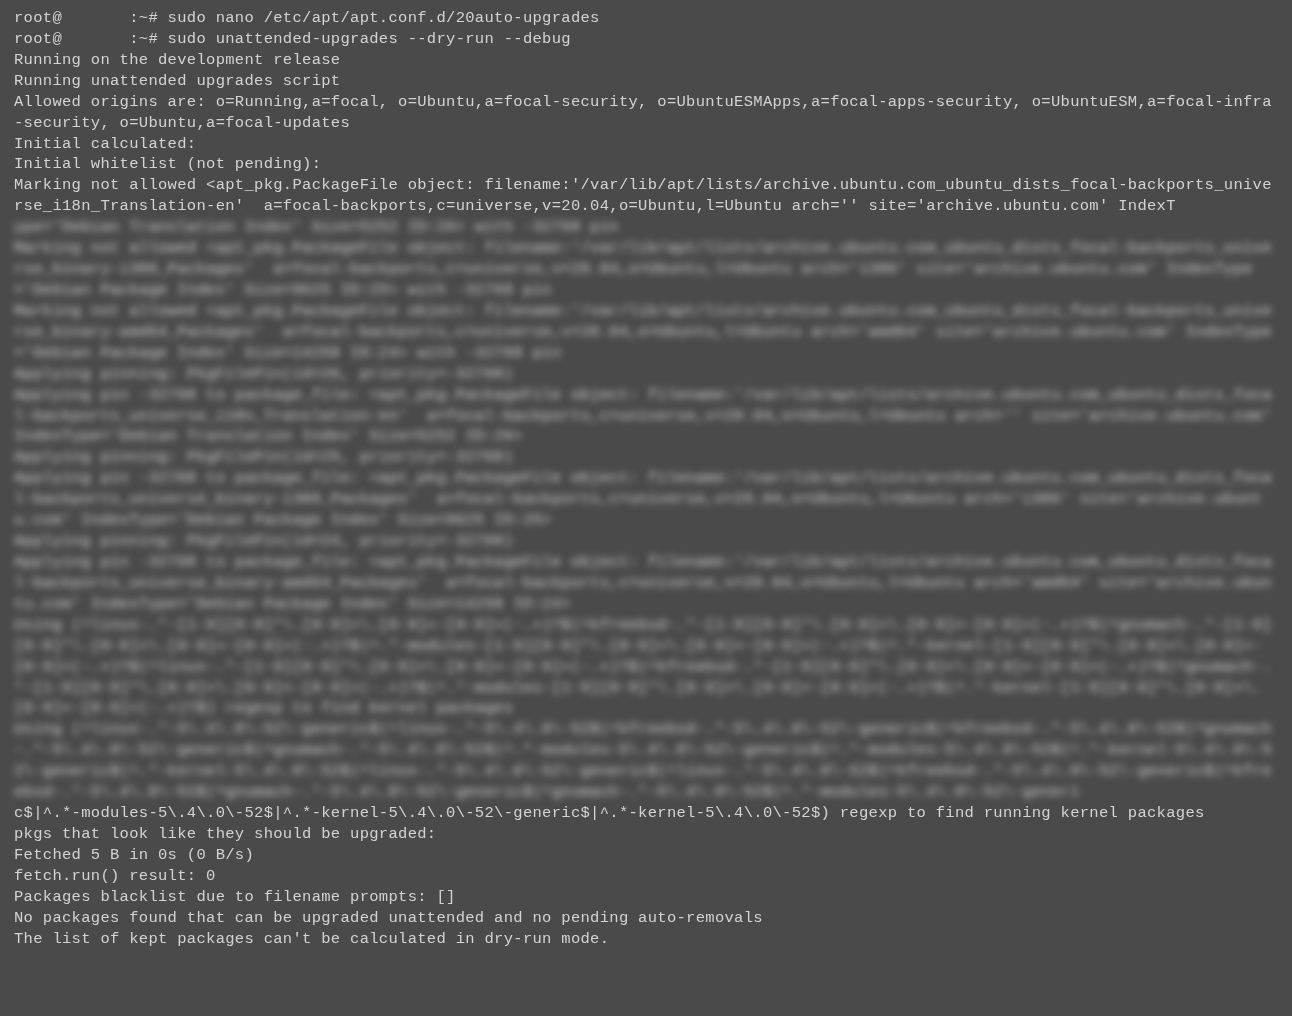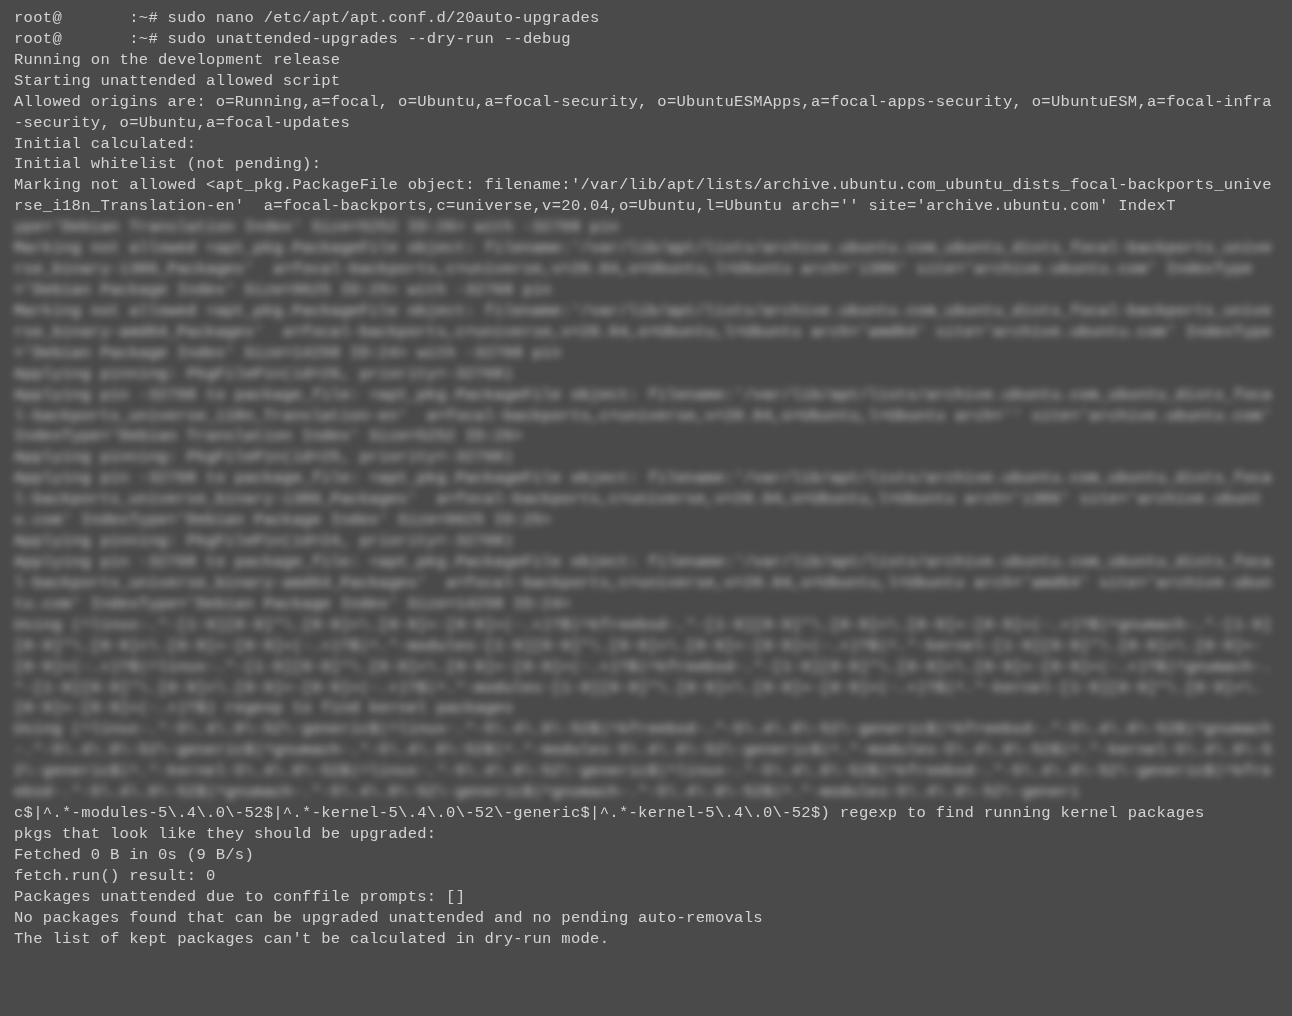--- a/index.html
+++ b/index.html
@@ -34,35 +34,35 @@
       white-space: pre-wrap;
       word-break: break-all;
     }
   </style>
 </head>
 <body>
 
 <div class="terminal-line prompt">root@       :~# sudo nano /etc/apt/apt.conf.d/20auto-upgrades</div>
 <div class="terminal-line prompt">root@       :~# sudo unattended-upgrades --dry-run --debug</div>
 <div class="terminal-line">Running on the development release</div>
-<div class="terminal-line">Starting unattended allowed script</div>
+<div class="terminal-line">Running unattended upgrades script</div>
 <div class="terminal-line">Allowed origins are: o=Running,a=focal, o=Ubuntu,a=focal-security, o=UbuntuESMApps,a=focal-apps-security, o=UbuntuESM,a=focal-infra-security, o=Ubuntu,a=focal-updates</div>
 <div class="terminal-line">Initial calculated:</div>
 <div class="terminal-line">Initial whitelist (not pending):</div>
 <div class="terminal-line">Marking not allowed &lt;apt_pkg.PackageFile object: filename:'/var/lib/apt/lists/archive.ubuntu.com_ubuntu_dists_focal-backports_universe_i18n_Translation-en'  a=focal-backports,c=universe,v=20.04,o=Ubuntu,l=Ubuntu arch='' site='archive.ubuntu.com' IndexT</div>
 <div class="blur-block blurred">ype='Debian Translation Index' Size=5252 ID:26&gt; with -32768 pin
 Marking not allowed &lt;apt_pkg.PackageFile object: filename:'/var/lib/apt/lists/archive.ubuntu.com_ubuntu_dists_focal-backports_universe_binary-i386_Packages'  a=focal-backports,c=universe,v=20.04,o=Ubuntu,l=Ubuntu arch='i386' site='archive.ubuntu.com' IndexType='Debian Package Index' Size=9625 ID:25&gt; with -32768 pin
 Marking not allowed &lt;apt_pkg.PackageFile object: filename:'/var/lib/apt/lists/archive.ubuntu.com_ubuntu_dists_focal-backports_universe_binary-amd64_Packages'  a=focal-backports,c=universe,v=20.04,o=Ubuntu,l=Ubuntu arch='amd64' site='archive.ubuntu.com' IndexType='Debian Package Index' Size=14258 ID:24&gt; with -32768 pin
 Applying pinning: PkgFilePin(id=26, priority=-32768)
 Applying pin -32768 to package_file: &lt;apt_pkg.PackageFile object: filename:'/var/lib/apt/lists/archive.ubuntu.com_ubuntu_dists_focal-backports_universe_i18n_Translation-en'  a=focal-backports,c=universe,v=20.04,o=Ubuntu,l=Ubuntu arch='' site='archive.ubuntu.com' IndexType='Debian Translation Index' Size=5252 ID:26&gt;
 Applying pinning: PkgFilePin(id=25, priority=-32768)
 Applying pin -32768 to package_file: &lt;apt_pkg.PackageFile object: filename:'/var/lib/apt/lists/archive.ubuntu.com_ubuntu_dists_focal-backports_universe_binary-i386_Packages'  a=focal-backports,c=universe,v=20.04,o=Ubuntu,l=Ubuntu arch='i386' site='archive.ubuntu.com' IndexType='Debian Package Index' Size=9625 ID:25&gt;
 Applying pinning: PkgFilePin(id=24, priority=-32768)
 Applying pin -32768 to package_file: &lt;apt_pkg.PackageFile object: filename:'/var/lib/apt/lists/archive.ubuntu.com_ubuntu_dists_focal-backports_universe_binary-amd64_Packages'  a=focal-backports,c=universe,v=20.04,o=Ubuntu,l=Ubuntu arch='amd64' site='archive.ubuntu.com' IndexType='Debian Package Index' Size=14258 ID:24&gt;
 Using (^linux-.*-[1-9][0-9]*\.[0-9]+\.[0-9]+-[0-9]+(-.+)?$|^kfreebsd-.*-[1-9][0-9]*\.[0-9]+\.[0-9]+-[0-9]+(-.+)?$|^gnumach-.*-[1-9][0-9]*\.[0-9]+\.[0-9]+-[0-9]+(-.+)?$|^.*-modules-[1-9][0-9]*\.[0-9]+\.[0-9]+-[0-9]+(-.+)?$|^.*-kernel-[1-9][0-9]*\.[0-9]+\.[0-9]+-[0-9]+(-.+)?$|^linux-.*-[1-9][0-9]*\.[0-9]+\.[0-9]+-[0-9]+(-.+)?$|^kfreebsd-.*-[1-9][0-9]*\.[0-9]+\.[0-9]+-[0-9]+(-.+)?$|^gnumach-.*-[1-9][0-9]*\.[0-9]+\.[0-9]+-[0-9]+(-.+)?$|^.*-modules-[1-9][0-9]*\.[0-9]+\.[0-9]+-[0-9]+(-.+)?$|^.*-kernel-[1-9][0-9]*\.[0-9]+\.[0-9]+-[0-9]+(-.+)?$) regexp to find kernel packages
 Using (^linux-.*-5\.4\.0\-52\-generic$|^linux-.*-5\.4\.0\-52$|^kfreebsd-.*-5\.4\.0\-52\-generic$|^kfreebsd-.*-5\.4\.0\-52$|^gnumach-.*-5\.4\.0\-52\-generic$|^gnumach-.*-5\.4\.0\-52$|^.*-modules-5\.4\.0\-52\-generic$|^.*-modules-5\.4\.0\-52$|^.*-kernel-5\.4\.0\-52\-generic$|^.*-kernel-5\.4\.0\-52$|^linux-.*-5\.4\.0\-52\-generic$|^linux-.*-5\.4\.0\-52$|^kfreebsd-.*-5\.4\.0\-52\-generic$|^kfreebsd-.*-5\.4\.0\-52$|^gnumach-.*-5\.4\.0\-52\-generic$|^gnumach-.*-5\.4\.0\-52$|^.*-modules-5\.4\.0\-52\-generi</div>
 <div class="terminal-line">c$|^.*-modules-5\.4\.0\-52$|^.*-kernel-5\.4\.0\-52\-generic$|^.*-kernel-5\.4\.0\-52$) regexp to find running kernel packages</div>
 <div class="terminal-line">pkgs that look like they should be upgraded:</div>
-<div class="terminal-line">Fetched 0 B in 0s (9 B/s)</div>
+<div class="terminal-line">Fetched 5 B in 0s (0 B/s)</div>
 <div class="terminal-line">fetch.run() result: 0</div>
-<div class="terminal-line">Packages unattended due to conffile prompts: []</div>
+<div class="terminal-line">Packages blacklist due to filename prompts: []</div>
 <div class="terminal-line">No packages found that can be upgraded unattended and no pending auto-removals</div>
 <div class="terminal-line">The list of kept packages can't be calculated in dry-run mode.</div>
 
 </body></html>

